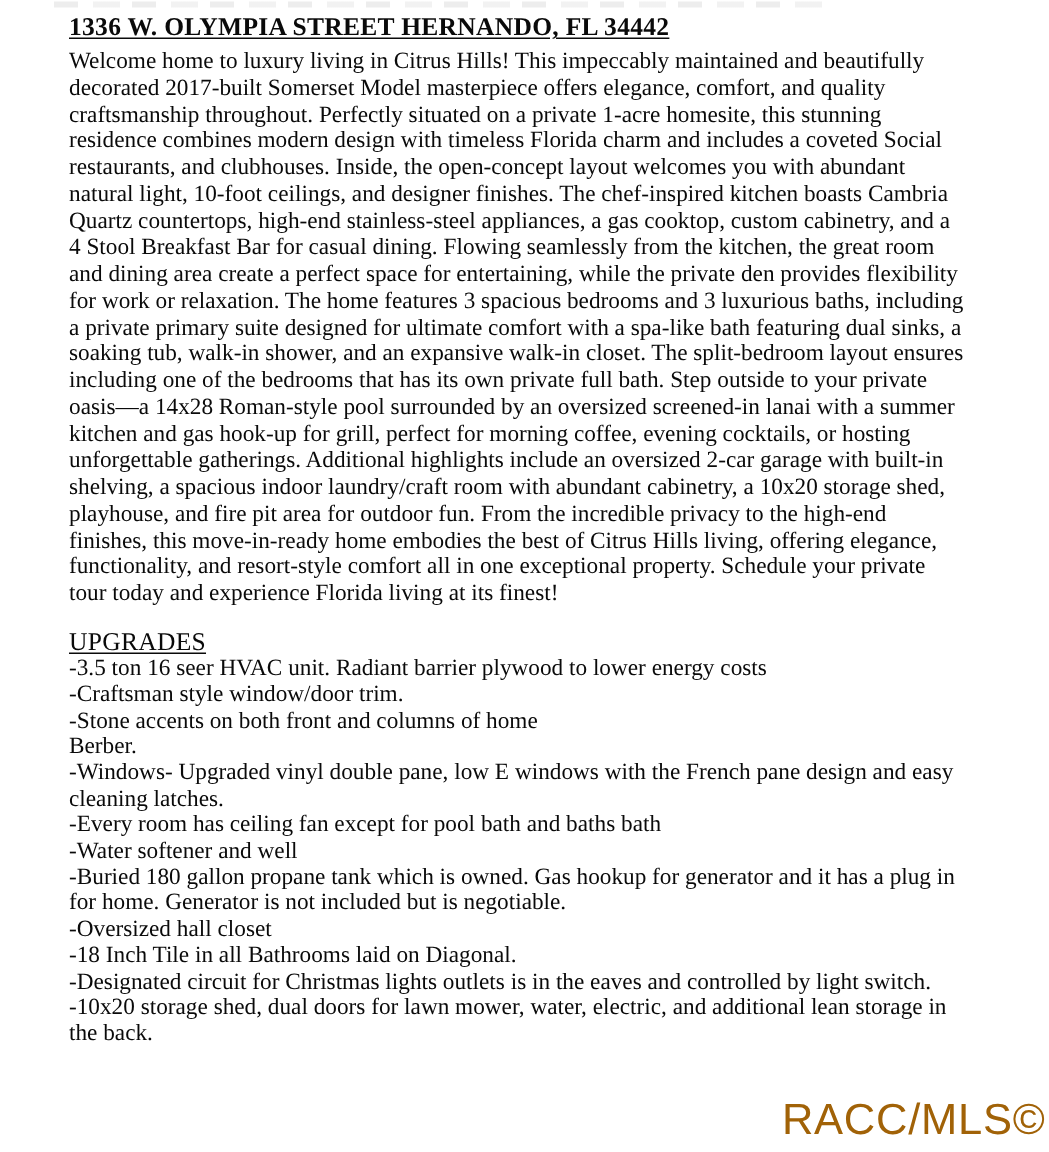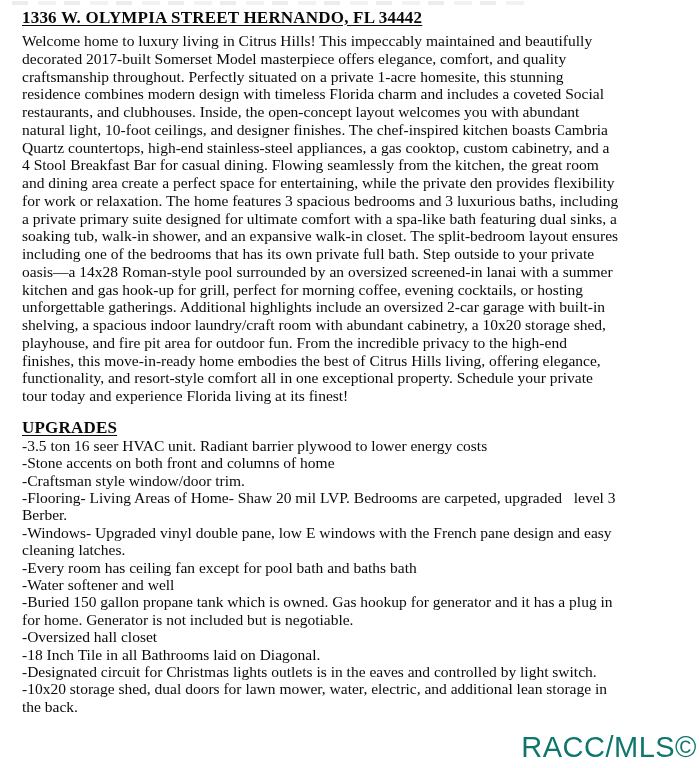--- a/index.html
+++ b/index.html
@@ -14,20 +14,21 @@
     position: relative;
     font-family: "Liberation Serif", serif;
     color: #0a0a0a;
   }
   .doc {
     position: absolute;
     inset: 0;
     padding-left: 22px;
     padding-right: 2px;
     z-index: 1;
+    margin-left: 24px;
   }
   .remnant {
     position: absolute;
     top: 1px;
     left: 12px;
     width: 520px;
     height: 4px;
     background: repeating-linear-gradient(
       90deg,
       rgba(0,0,0,0.07) 0px, rgba(0,0,0,0.07) 16px,
@@ -51,40 +52,40 @@
   }
   .para > div {
     white-space: pre;
     font-size: 15.5px;
     line-height: 17.75px;
   }
   .heading {
     margin: 14px 0 0 0;
     font-size: 17px;
     line-height: 18px;
-    font-weight: bold;
+    font-weight: normal;
     text-decoration: underline;
     text-underline-offset: 2px;
     letter-spacing: 0.2px;
     white-space: pre;
   }
   .list > div {
     white-space: pre;
     font-size: 15.5px;
     line-height: 17.4px;
   }
   .watermark {
     position: absolute;
     top: 733px;
     right: 2px;
     z-index: 0;
     font-family: "Liberation Sans", sans-serif;
     font-size: 29px;
     line-height: 29px;
-    color: #0f766e;
+    color: #a16207;
     letter-spacing: 0.5px;
   }
 </style>
 </head>
 <body>
 
 <div class="watermark">RACC/MLS©</div>
 
 <div class="doc">
 
@@ -113,29 +114,28 @@
       <div>playhouse, and fire pit area for outdoor fun. From the incredible privacy to the high-end</div>
       <div>finishes, this move-in-ready home embodies the best of Citrus Hills living, offering elegance,</div>
       <div>functionality, and resort-style comfort all in one exceptional property. Schedule your private</div>
       <div>tour today and experience Florida living at its finest!</div>
     </div>
 
   <h2 class="heading">UPGRADES</h2>
 
   <div class="list">
       <div>-3.5 ton 16 seer HVAC unit. Radiant barrier plywood to lower energy costs</div>
+      <div>-Craftsman style window/door trim.</div>
       <div>-Stone accents on both front and columns of home</div>
-      <div>-Craftsman style window/door trim.</div>
-      <div>-Flooring- Living Areas of Home- Shaw 20 mil LVP. Bedrooms are carpeted, upgraded   level 3</div>
       <div>Berber.</div>
       <div>-Windows- Upgraded vinyl double pane, low E windows with the French pane design and easy</div>
       <div>cleaning latches.</div>
       <div>-Every room has ceiling fan except for pool bath and baths bath</div>
       <div>-Water softener and well</div>
-      <div>-Buried 150 gallon propane tank which is owned. Gas hookup for generator and it has a plug in</div>
+      <div>-Buried 180 gallon propane tank which is owned. Gas hookup for generator and it has a plug in</div>
       <div>for home. Generator is not included but is negotiable.</div>
       <div>-Oversized hall closet</div>
       <div>-18 Inch Tile in all Bathrooms laid on Diagonal.</div>
       <div>-Designated circuit for Christmas lights outlets is in the eaves and controlled by light switch.</div>
       <div>-10x20 storage shed, dual doors for lawn mower, water, electric, and additional lean storage in</div>
       <div>the back.</div>
     </div>
 
 </div>
 

